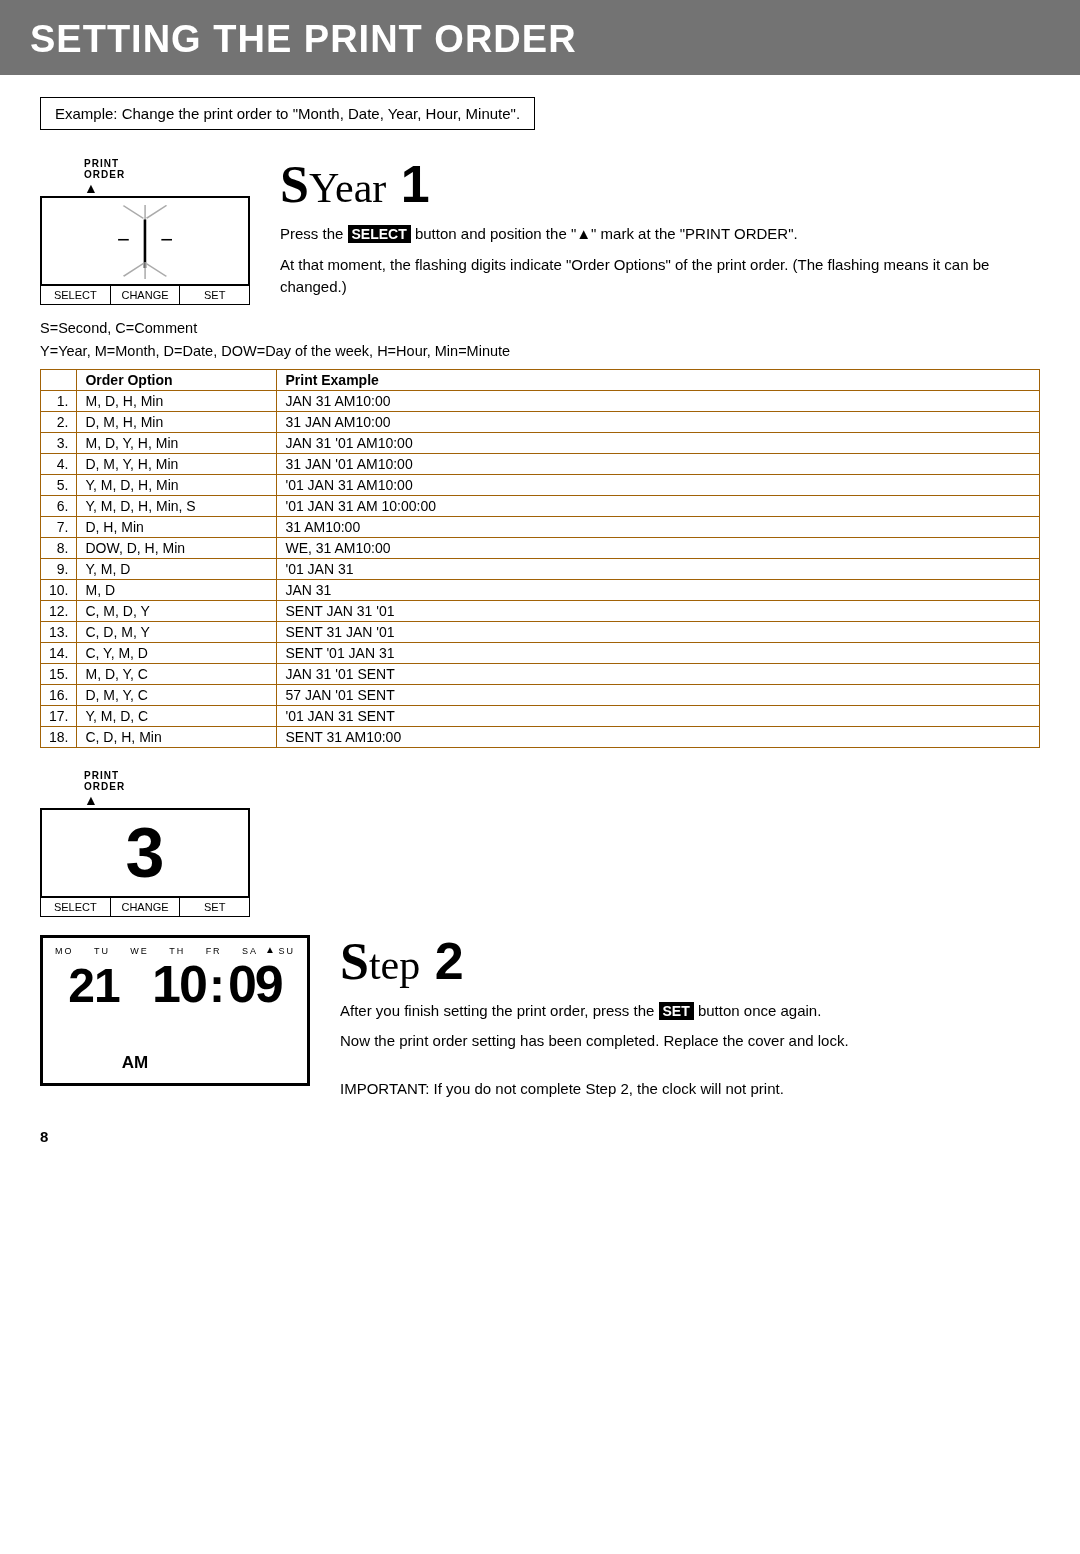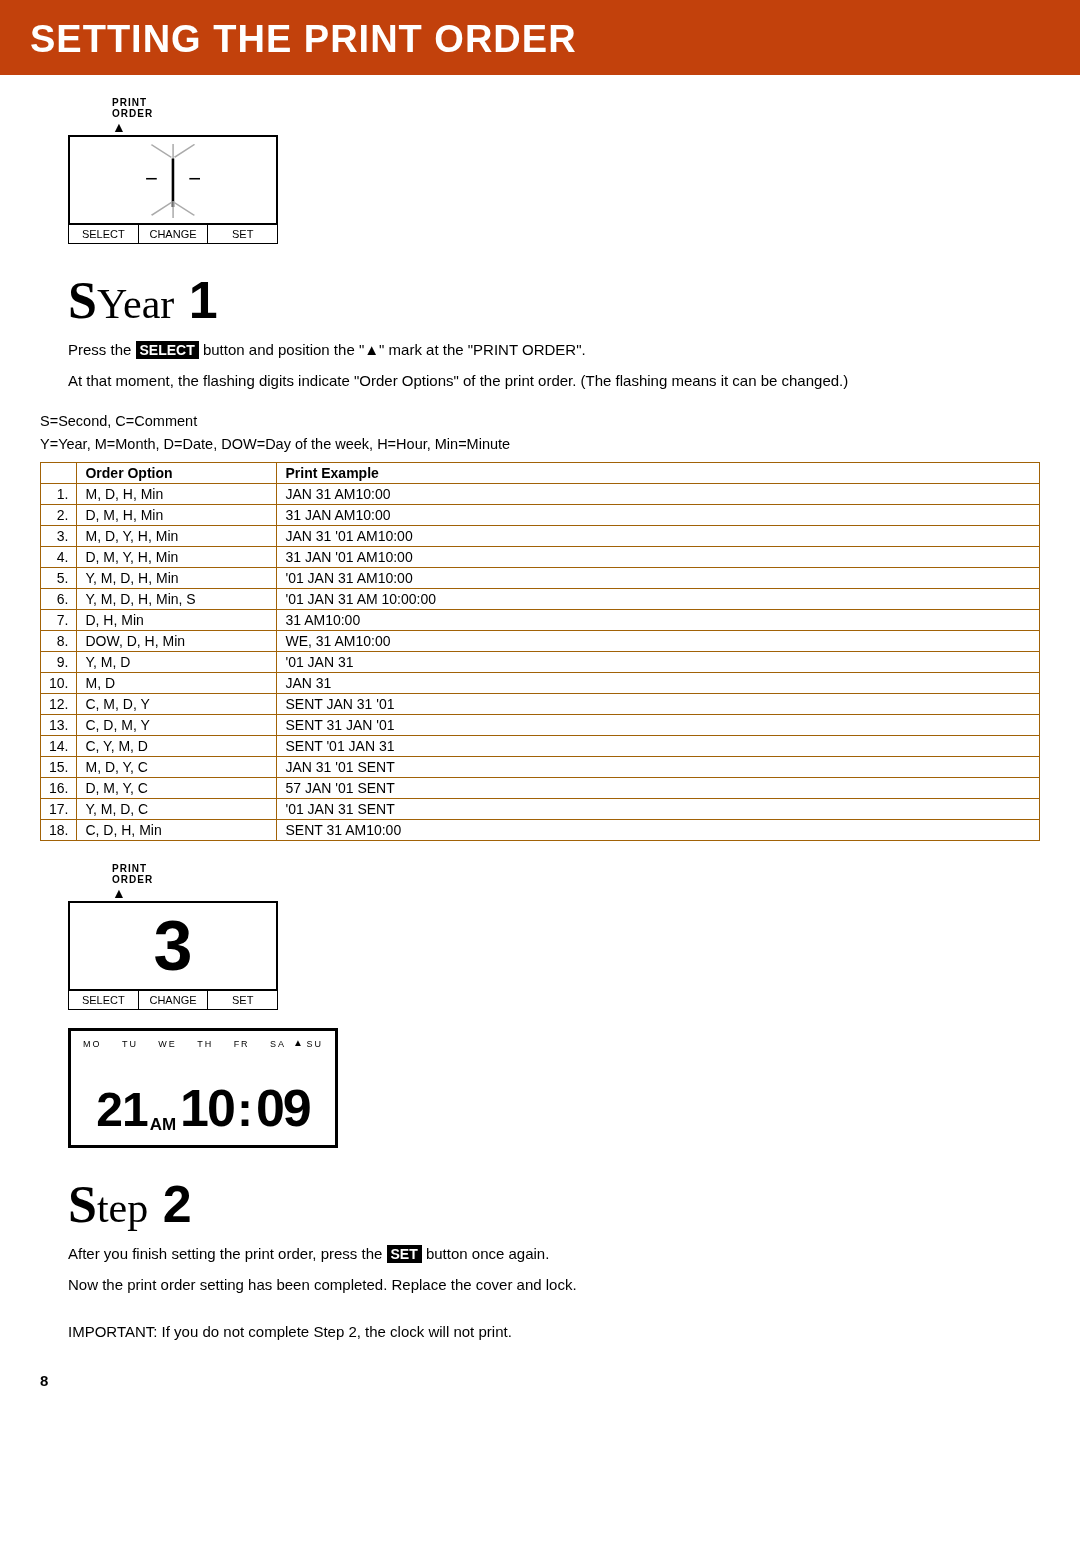--- a/index.html
+++ b/index.html
@@ -7,21 +7,21 @@
       width: 1080px;
       min-height: 1554px;
       background: #fff;
       font-family: Arial, Helvetica, sans-serif;
       font-size: 15px;
       color: #000;
       padding: 0;
     }
 
     .page-header {
-      background: #c2410c;
+      background: #737373;
       padding: 18px 30px 14px 30px;
       margin-bottom: 22px;
     }
     .page-header h1 {
       color: #fff;
       font-size: 38px;
       font-weight: 900;
       letter-spacing: 1px;
       font-family: Arial Black, Arial, sans-serif;
     }
@@ -33,25 +33,23 @@
     .example-line {
       border: 1.5px solid #000;
       padding: 7px 14px;
       font-size: 15px;
       margin-bottom: 28px;
       display: inline-block;
     }
 
     .step-row {
       display: flex;
-      flex-direction: column;
       gap: 30px;
       margin-bottom: 18px;
       align-items: flex-start;
-      margin-left: 28px;
     }
 
     .step-label {
       font-size: 42px;
       font-weight: 400;
       line-height: 1;
       margin-bottom: 8px;
       font-family: Times New Roman, serif;
     }
     .step-label span.S {
@@ -224,20 +222,23 @@
   </style>
 </head>
 <body>
 
 <div class="page-header">
   <h1>SETTING THE PRINT ORDER</h1>
 </div>
 
 <div class="page-content">
 
+  <div class="example-line">
+    <span>Example: Change the print order to "Month, Date, Year, Hour, Minute".</span>
+  </div>
 
   
   <div class="step-row" style="align-items:flex-start; margin-bottom:10px;">
 
     <div class="lcd-container">
       <div class="lcd-label" style="text-align:left; padding-left:44px;">
         <span>PRINT</span><br>
         <span>ORDER</span>
       </div>
       <div class="lcd-arrow">▲</div>
@@ -400,21 +401,21 @@
         <div class="lcd-btn">SET</div>
       </div>
     </div>
 
   </div>
 
   
   <div class="step-row" style="align-items:flex-start;">
 
     <div style="min-width:270px;">
-      <div class="lcd-clock-box" style="width:270px; height:120px;gap:31px;">
+      <div class="lcd-clock-box" style="width:270px; height:151px;">
         <div class="lcd-clock-top">
           <span>MO</span>
           <span>TU</span>
           <span>WE</span>
           <span>TH</span>
           <span>FR</span>
           <span>SA</span>
           <span>SU</span>
           <span style="position:absolute; right:30px; top:6px; font-size:10px;">▲</span>
         </div>

